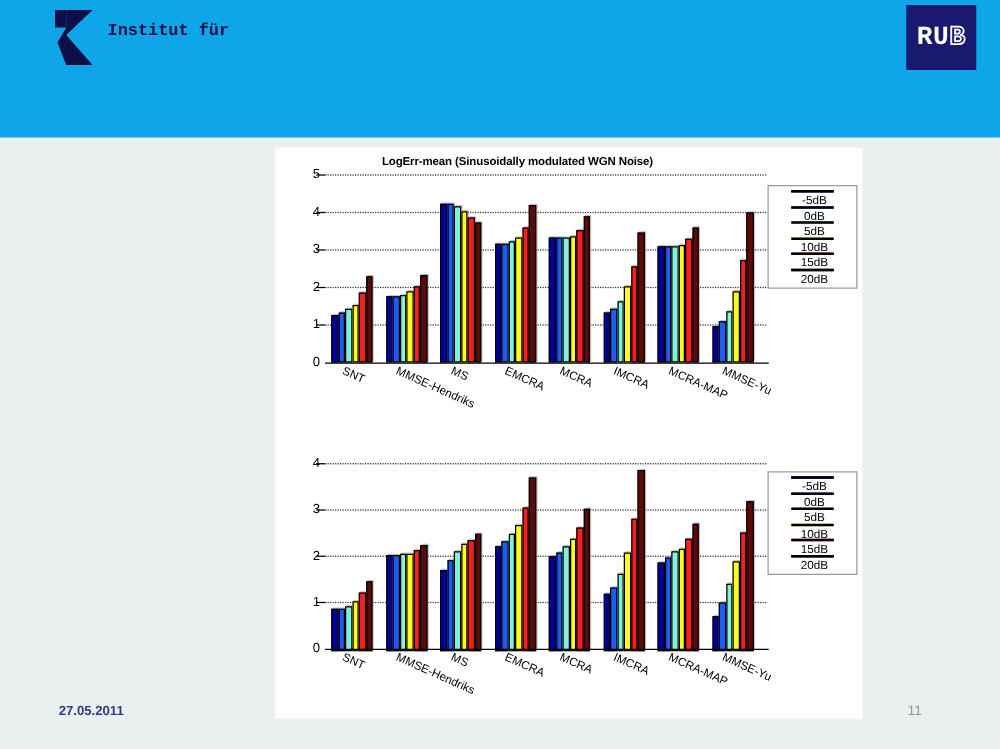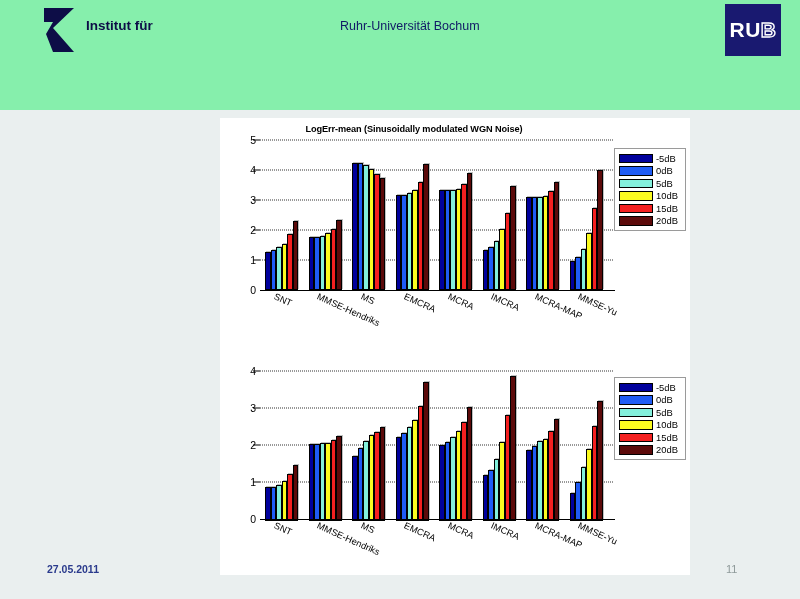--- a/index.html
+++ b/index.html
@@ -7,21 +7,22 @@
     width: 800px; height: 599px;
     font-family: "Liberation Sans", sans-serif;
     background: #eaefef;
     overflow: hidden;
   }
   #slide { position: relative; width: 800px; height: 599px; background: #eaefef; }
 
   
   #header {
     position: absolute; left: 0; top: 0; width: 800px; height: 110px;
-    background: #86efac;
+    background: #0ea5e9;
+    font-family: Liberation Mono, monospace;
   }
   #logo-block { position: absolute; left: 44px; top: 8px; width: 240px; height: 48px; }
   #logo-mark { position: absolute; left: 0; top: 0; width: 34px; height: 46px; }
   #inst-lines {
     position: absolute; left: 42px; top: 9px;
     color: #0d0d47; font-size: 13.5px; font-weight: bold; line-height: 17px;
     white-space: nowrap;
   }
   #inst-line2 { padding-left: 11px; }
   #univ-block {
@@ -107,21 +108,21 @@
     transform-origin: left top; transform: rotate(24deg) translateX(-6px);
     font-size: 9.3px; color: #000; white-space: nowrap;
   }
 
   
   .legend {
     position: absolute; width: 72px;
     border: 1px solid #9a9a9a; background: #fff;
     padding: 3px 4px 3px 4px;
   }
-  .legend-row { display: flex; align-items: center; height: 12.5px; }
+  .legend-row { display: flex; align-items: center; height: 12.5px; flex-direction: column; }
   .swatch { width: 34px; height: 9.5px; border: 1px solid #000; }
   .legend-label { font-size: 9.4px; color: #000; margin-left: 3px; }
 
   
   #footer-date {
     position: absolute; left: 47px; top: 563px;
     color: #2a3a8c; font-size: 10.5px; font-weight: bold;
   }
   #footer-page {
     position: absolute; left: 726px; top: 563px;
@@ -139,21 +140,20 @@
       <svg id="logo-mark" viewBox="0 0 34 46">
         <rect x="0" y="0" width="9" height="14" fill="#0d0d47"></rect>
         <polygon points="9,0 30,0 9,20 30,44 9,44 2,26 9,14" fill="#0d0d47"></polygon>
       </svg>
       <div id="inst-lines">
         <div>Institut für</div>
       </div>
     </div>
 
     <div id="univ-block">
-      <div>Ruhr-Universität Bochum</div>
     </div>
 
     <div id="rub-logo">
       <span>RU</span>
         <span class="hollow">B</span>
     </div>
 
   </div>
 
 

